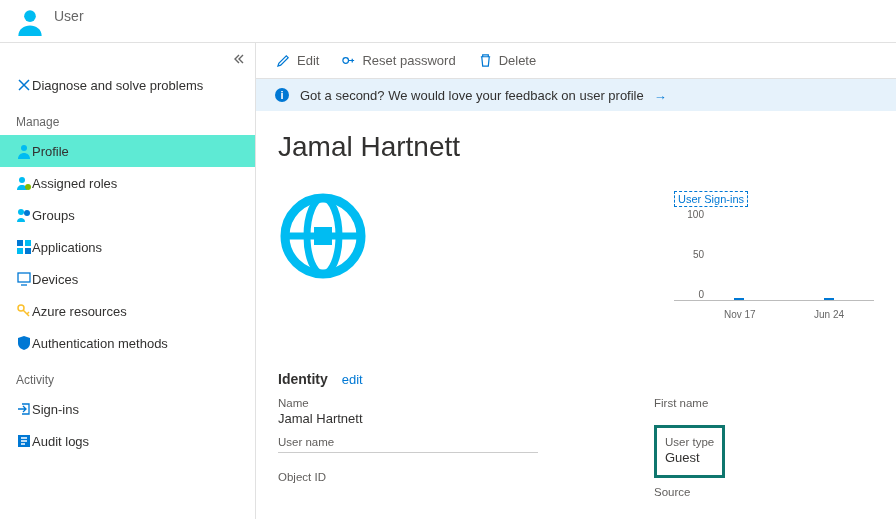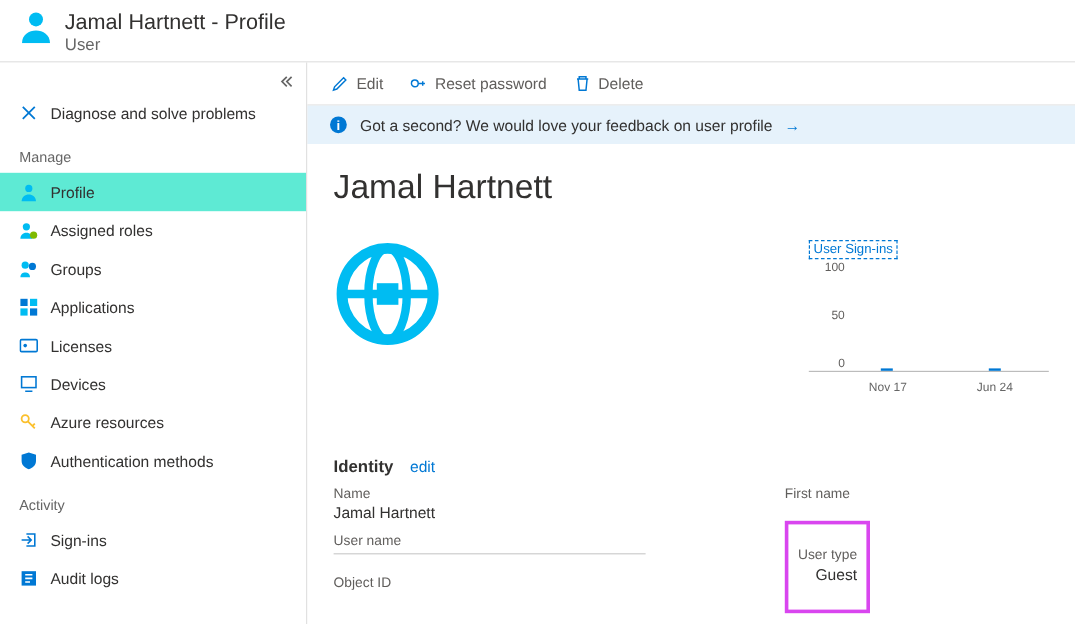--- a/index.html
+++ b/index.html
@@ -4,21 +4,21 @@
 <style>
   * { box-sizing: border-box; margin: 0; padding: 0; }
   body { font-family: "Segoe UI", Arial, sans-serif; font-size: 13px; color: #323130; background: #fff; width: 896px; height: 520px; overflow: hidden; }
   .header { display: flex; align-items: flex-start; padding: 8px 16px 6px 16px; border-bottom: 1px solid #e1e1e1; }
   .header .avatar { width: 28px; height: 28px; margin-right: 10px; }
   .header .titles .title { font-size: 18px; color: #323130; }
   .header .titles .sub { font-size: 14px; color: #666; }
   .layout { display: flex; height: calc(520px - 44px); }
   .sidebar { width: 256px; border-right: 1px solid #e1e1e1; padding: 6px 0; position: relative; overflow: hidden; }
   .collapse { position: absolute; top: 10px; right: 10px; color: #666; cursor: pointer; }
-  .side-item { display: flex; align-items: flex-end; padding: 8px 16px; gap: 10px; cursor: pointer; }
+  .side-item { display: flex; align-items: flex-end; padding: 8px 16px; cursor: pointer; }
   .side-item.active { background: #5eead4; }
   .side-icon { width: 16px; height: 16px; display: inline-flex; align-items: center; justify-content: center; }
   .section-label { font-size: 12px; color: #666; padding: 14px 16px 6px 16px; }
   .main { flex: 1; padding: 0 0 0 0; overflow: hidden; }
   .toolbar { display: flex; align-items: center; gap: 22px; padding: 10px 20px; border-bottom: 1px solid #e1e1e1; }
   .tool-btn { display: flex; align-items: center; gap: 6px; color: #605e5c; cursor: pointer; }
   .tool-btn svg { width: 15px; height: 15px; }
   .infobar { background: #e6f2fb; display: flex; align-items: center; gap: 10px; padding: 8px 18px; font-size: 13px; }
   .infobar .link { color: #0078d4; cursor: pointer; }
   .content { padding: 20px 22px; }
@@ -32,35 +32,34 @@
   .xtick { position: absolute; top: 98px; font-size: 10px; color: #666; }
   .chart-bar { position: absolute; bottom: 0; width: 10px; height: 2px; background: #0078d4; }
   .section-title { font-weight: 600; font-size: 14px; margin-bottom: 10px; }
   .section-title a { color: #0078d4; font-weight: 400; font-size: 13px; margin-left: 10px; cursor: pointer; }
   .identity-cols { display: flex; gap: 65px; }
   .id-left { flex: 1; }
   .id-right { width: 220px; }
   .field-label { font-size: 11.5px; color: #605e5c; margin-bottom: 2px; }
   .field-value { font-size: 13px; color: #323130; margin-bottom: 10px; }
   .field-line { border-bottom: 1px solid #ccc; margin-top: 4px; width: 260px; }
-  .highlight-box { border: 3px solid #d946ef; padding: 20px 8px; margin-top: -2px; display: inline-block; text-align: right; }
+  .highlight-box { border: 3px solid #0f766e; padding: 8px 8px; margin-top: -2px; display: inline-block; }
   svg { display: block; }
 </style>
 </head>
 <body>
 
 <div class="header">
   <span class="avatar">
     <svg viewBox="0 0 24 24">
         <circle cx="12" cy="7" r="5" fill="#00bcf2"></circle>
         <path d="M2 24c0-6 5-9 10-9s10 3 10 9z" fill="#00bcf2"></path>
       </svg>
   </span>
   <div class="titles">
-    <div class="title">Jamal Hartnett - Profile</div>
     <div class="sub">User</div>
   </div>
 </div>
 
 <div class="layout">
   <div class="sidebar">
     <span class="collapse">
       <svg width="12" height="12" viewBox="0 0 12 12">
           <path d="M6 2L2 6l4 4M10 2L6 6l4 4" stroke="#666" fill="none" stroke-width="1.4"></path>
         </svg>
@@ -107,29 +106,20 @@
     <div class="side-item">
       <span class="side-icon">
           <svg viewBox="0 0 16 16">
             <rect x="1" y="1" width="6" height="6" fill="#0078d4"></rect>
             <rect x="9" y="1" width="6" height="6" fill="#00bcf2"></rect>
             <rect x="1" y="9" width="6" height="6" fill="#00bcf2"></rect>
             <rect x="9" y="9" width="6" height="6" fill="#0078d4"></rect>
           </svg>
         </span>
       <span>Applications</span>
-    </div>
-    <div class="side-item">
-      <span class="side-icon">
-          <svg viewBox="0 0 16 16">
-            <rect x="1" y="3" width="14" height="10" rx="1" fill="none" stroke="#0078d4" stroke-width="1.3"></rect>
-            <circle cx="5" cy="8" r="1.5" fill="#0078d4"></circle>
-          </svg>
-        </span>
-      <span>Licenses</span>
     </div>
     <div class="side-item">
       <span class="side-icon">
           <svg viewBox="0 0 16 16">
             <rect x="2" y="2" width="12" height="9" fill="none" stroke="#0078d4" stroke-width="1.3"></rect>
             <path d="M5 14h6" stroke="#0078d4" stroke-width="1.3"></path>
           </svg>
         </span>
       <span>Devices</span>
     </div>

